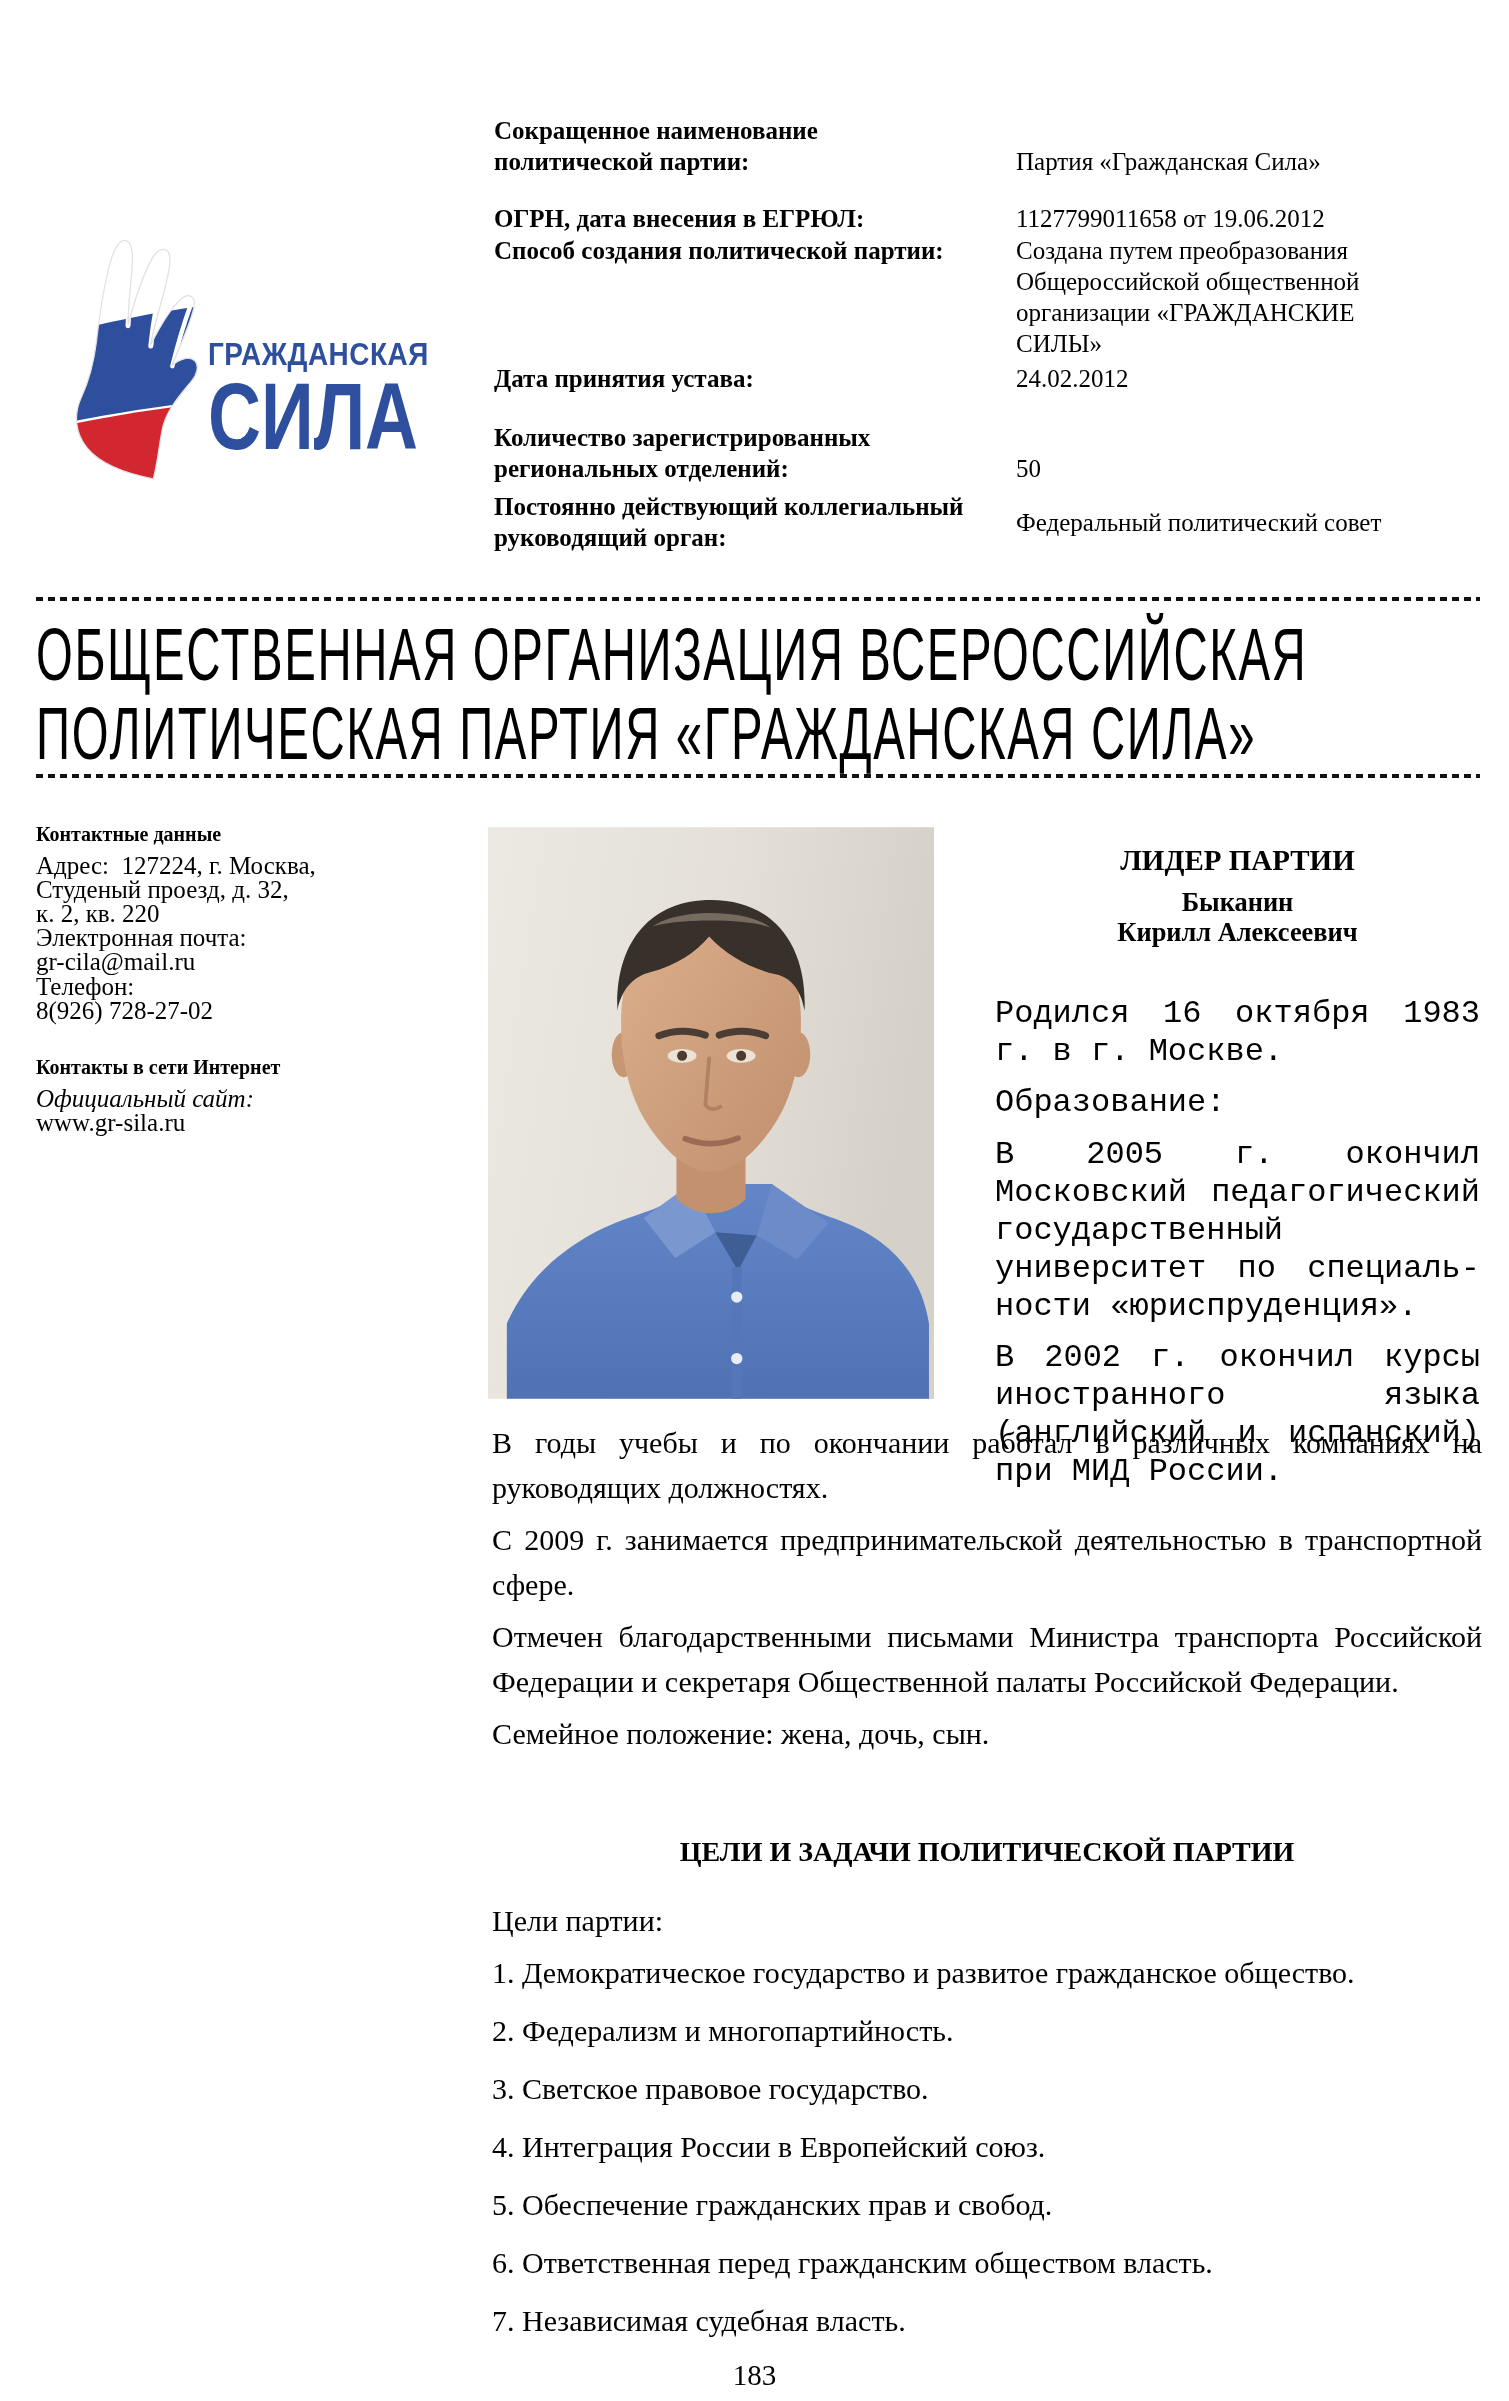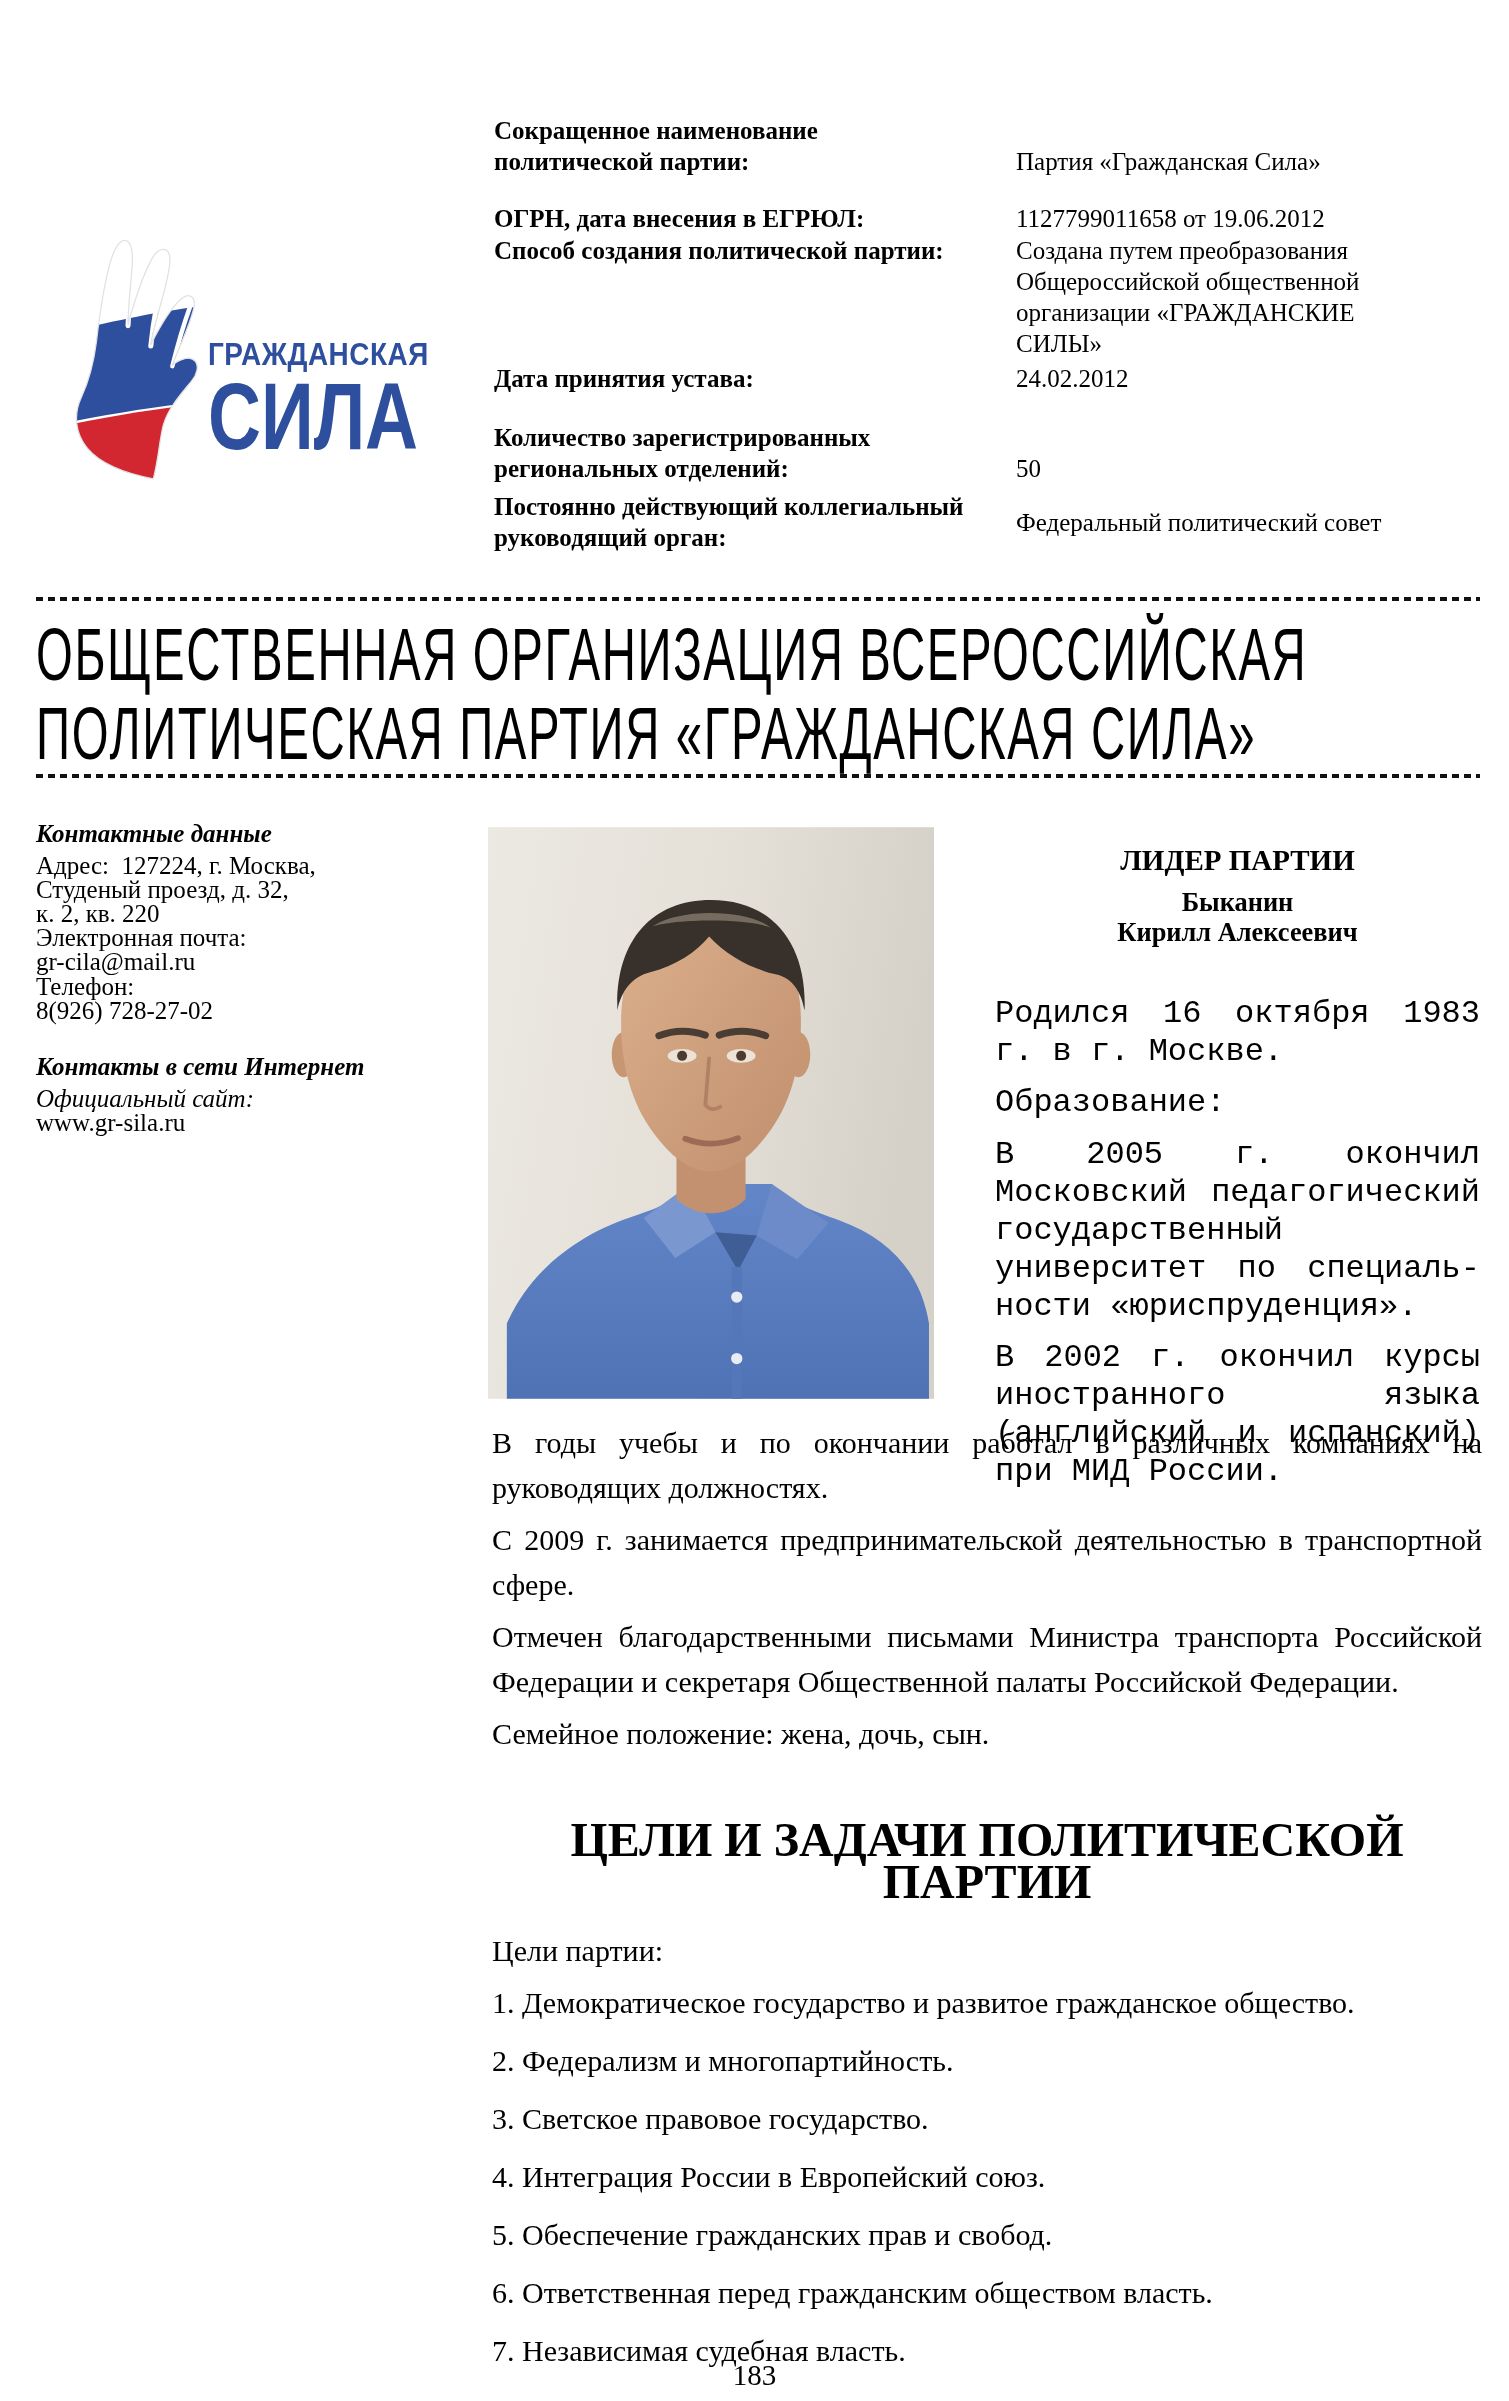--- a/index.html
+++ b/index.html
@@ -40,21 +40,21 @@
   .sep { position:absolute; left:36px; width:1444px; height:3.8px;
          background:repeating-linear-gradient(90deg,#111 0 7px,transparent 7px 12px); }
   .sep1 { top:597px; } .sep2 { top:774px; }
   .banner { position:absolute; left:36px; top:615px; margin:0; font-weight:400;
             font-family:"Liberation Sans",sans-serif; font-size:74px; color:#000; }
   .banner .bl { display:block; line-height:79px; letter-spacing:2.5px; white-space:nowrap;
                 transform:scaleX(.64); transform-origin:0 50%; }
 
   
   .contacts { position:absolute; left:36px; top:821px; width:440px; font-size:25px; line-height:24px; }
-  .contacts h3 { font-size:25px; line-height:26.4px; margin:0 0 6.3px;font-style:italic; }
+  .contacts h3 { font-size:20px; line-height:26.4px; margin:0 0 6.3px; }
   .contacts p { margin:0; white-space:pre-line; }
   .mt2 { margin-top:1.3px !important; }
   .mt49 { margin-top:31px !important; }
   .mt3 { margin-top:1.9px !important;font-style:italic; }
 
   
   .photo { position:absolute; left:488px; top:827px; width:446px; height:572px; }
 
   
   .leader { position:absolute; left:995px; top:845px; width:485px; }
@@ -65,21 +65,21 @@
   .leader p.bio.first { margin-top:48px; }
 
   
   .bio-wide { position:absolute; left:492px; top:1420px; width:990px;
               font-size:30px; line-height:45px; text-align:justify; }
   .bio-wide p { margin:7px 0 0; }
   .bio-wide p:first-child { margin-top:0; }
 
   
   .goals { position:absolute; left:492px; top:1819px; width:990px; }
-  .goals h2 { margin:0; font-size:48px; line-height:42px; text-align:center; }
+  .goals h2 { margin:12px; font-size:28px; line-height:42px; text-align:center; }
   .goals .intro { margin:29px 0 0; font-size:30px; line-height:38px; }
   .goals .gitem { margin:20px 0 0; font-size:30px; line-height:38px; }
   .goals .gitem.gfirst { margin-top:14px; }
 
   .pageno { position:absolute; left:0; top:2359px; width:1509px; text-align:center; font-size:29px; }
 </style>
 </head>
 <body>
 
 <div class="page">

